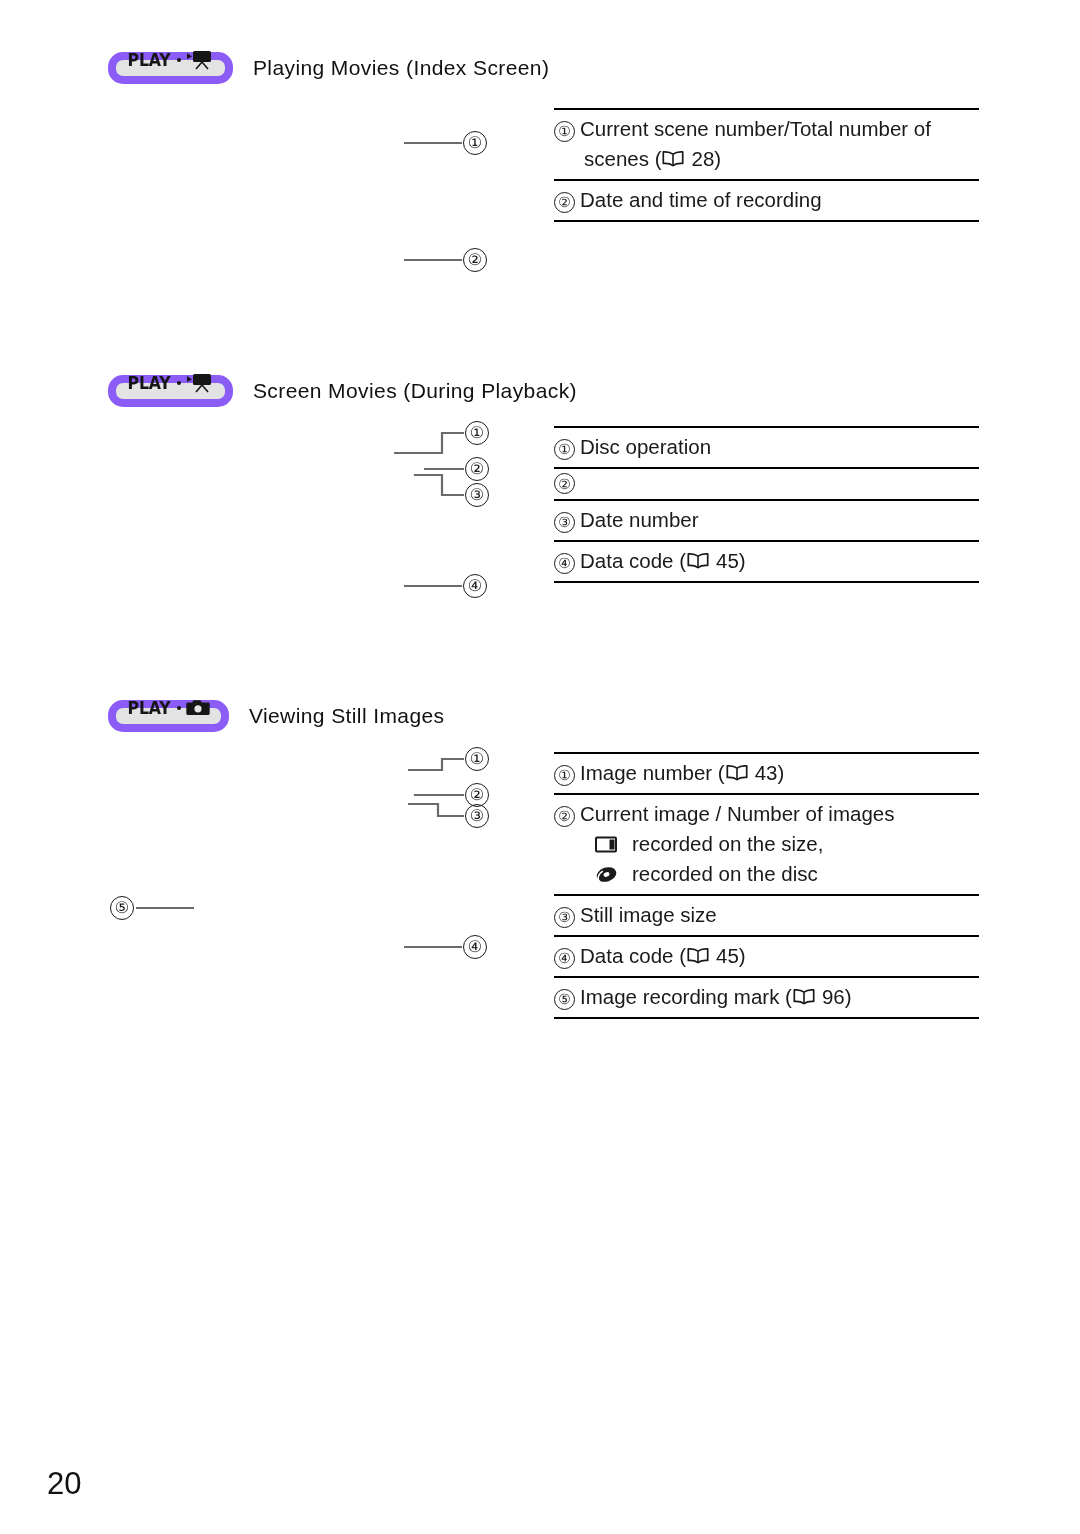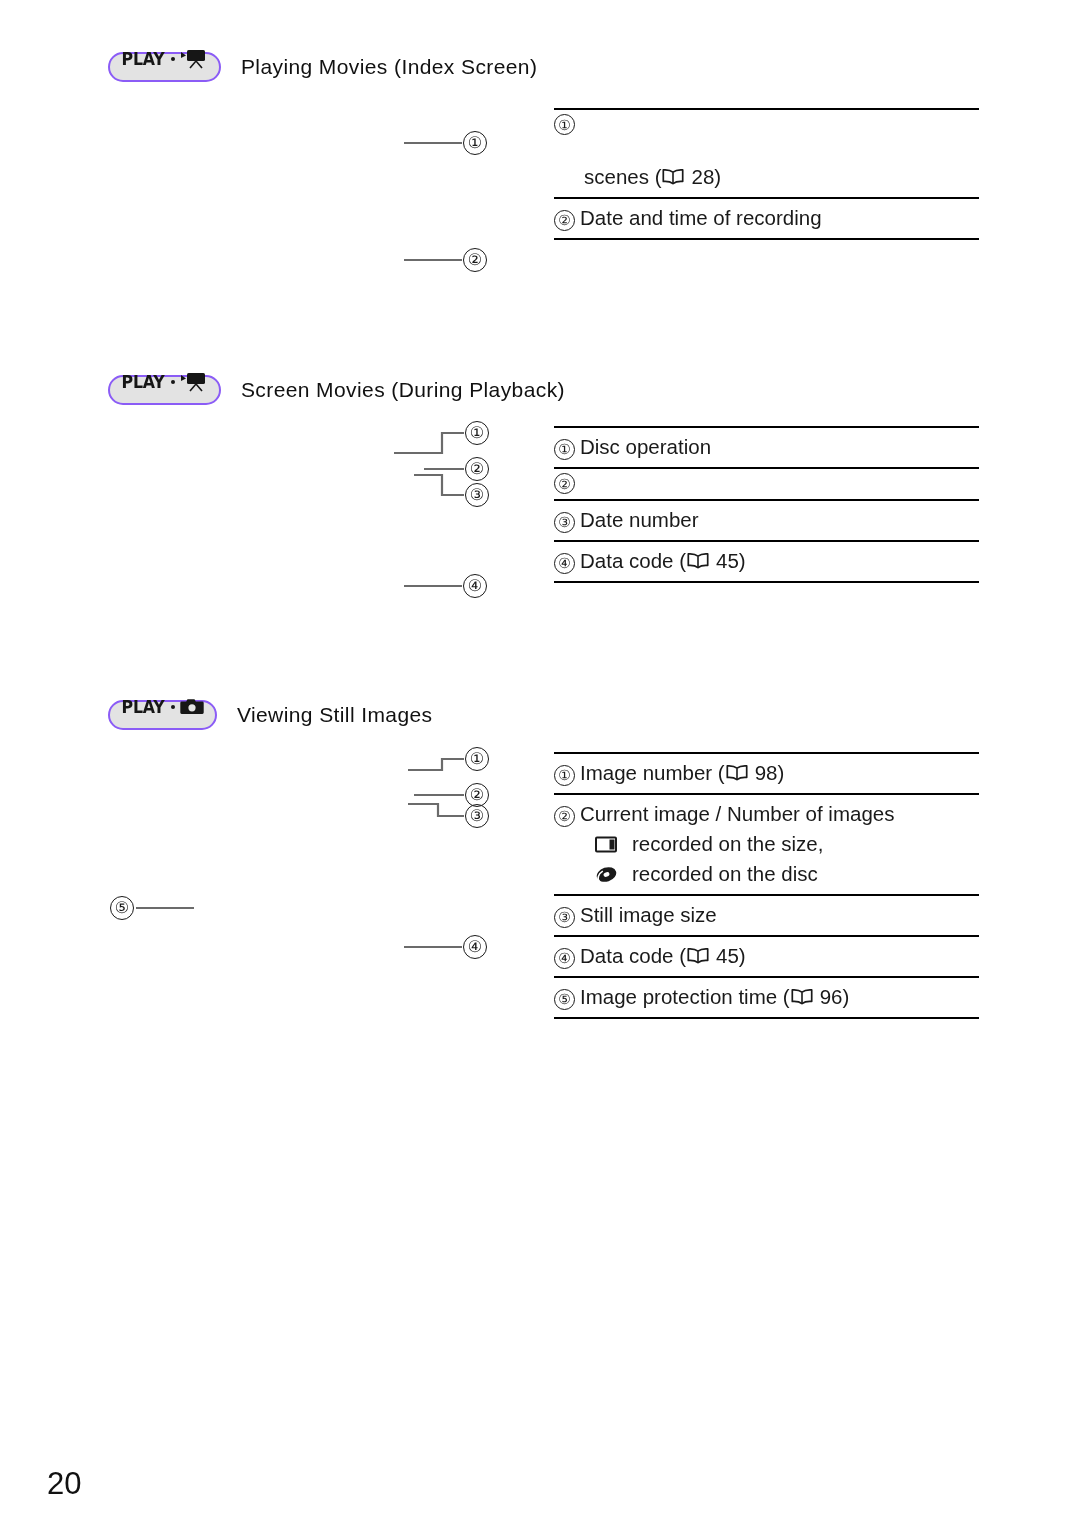--- a/index.html
+++ b/index.html
@@ -29,21 +29,21 @@
     gap: 20px;
     left: 108px;
   }
   .mode-badge {
     display: inline-flex;
     align-items: center;
     justify-content: center;
     gap: 5px;
     height: 30px;
     padding: 0 11px 16px 10px;
-    border: 2px solid #8b5cf6;
+    border: 8px solid #8b5cf6;
     border-radius: 15px;
     background: #e3e3e3;
     box-sizing: border-box;
   }
   .badge-text {
     font-family: "DejaVu Sans", sans-serif;
     font-weight: bold;
     font-size: 17px;
     letter-spacing: -0.3px;
     color: #161616;
@@ -198,22 +198,23 @@
     <span class="circnum big leader-label">②</span>
   </div>
 
   <div class="callout-table" style="left:554px; top:108px; width:425px;">
 
     <div class="callout-row">
       <div class="callout-line">
         <span class="num">
             <span class="circnum">①</span>
           </span>
-      </div>
-      <div class="callout-line" style="padding-left:30px;margin-top:27px;">
+        <span class="txt">Current scene number/Total number of</span>
+      </div>
+      <div class="callout-line" style="padding-left:30px;">
         <span class="ref">
           <span>scenes (</span>
           <span class="book">
             <svg width="22" height="17" viewBox="0 0 22 17">
               <path d="M11,4.2 C8.6,2.2 5.2,1.6 1.3,1.9 L1.3,13.4 C5.2,13.1 8.6,13.7 11,15.6 C13.4,13.7 16.8,13.1 20.7,13.4 L20.7,1.9 C16.8,1.6 13.4,2.2 11,4.2 Z" fill="none" stroke="#1a1a1a" stroke-width="1.7" stroke-linejoin="round"></path>
               <path d="M11,4.4 L11,15.4" stroke="#1a1a1a" stroke-width="1.6"></path>
             </svg>
           </span>
           <span>28</span>
           <span>)</span>
@@ -380,21 +381,21 @@
             <span class="circnum">①</span>
           </span>
         <span class="ref">
           <span>Image number (</span>
           <span class="book">
             <svg width="22" height="17" viewBox="0 0 22 17">
               <path d="M11,4.2 C8.6,2.2 5.2,1.6 1.3,1.9 L1.3,13.4 C5.2,13.1 8.6,13.7 11,15.6 C13.4,13.7 16.8,13.1 20.7,13.4 L20.7,1.9 C16.8,1.6 13.4,2.2 11,4.2 Z" fill="none" stroke="#1a1a1a" stroke-width="1.7" stroke-linejoin="round"></path>
               <path d="M11,4.4 L11,15.4" stroke="#1a1a1a" stroke-width="1.6"></path>
             </svg>
           </span>
-          <span>98</span>
+          <span>43</span>
           <span>)</span>
         </span>
       </div>
     </div>
 
     <div class="callout-row">
       <div class="callout-line">
         <span class="num">
             <span class="circnum">②</span>
           </span>
@@ -448,21 +449,21 @@
         </span>
       </div>
     </div>
 
     <div class="callout-row">
       <div class="callout-line">
         <span class="num">
             <span class="circnum">⑤</span>
           </span>
         <span class="ref">
-          <span>Image protection time (</span>
+          <span>Image recording mark (</span>
           <span class="book">
             <svg width="22" height="17" viewBox="0 0 22 17">
               <path d="M11,4.2 C8.6,2.2 5.2,1.6 1.3,1.9 L1.3,13.4 C5.2,13.1 8.6,13.7 11,15.6 C13.4,13.7 16.8,13.1 20.7,13.4 L20.7,1.9 C16.8,1.6 13.4,2.2 11,4.2 Z" fill="none" stroke="#1a1a1a" stroke-width="1.7" stroke-linejoin="round"></path>
               <path d="M11,4.4 L11,15.4" stroke="#1a1a1a" stroke-width="1.6"></path>
             </svg>
           </span>
           <span>96</span>
           <span>)</span>
         </span>
       </div>

